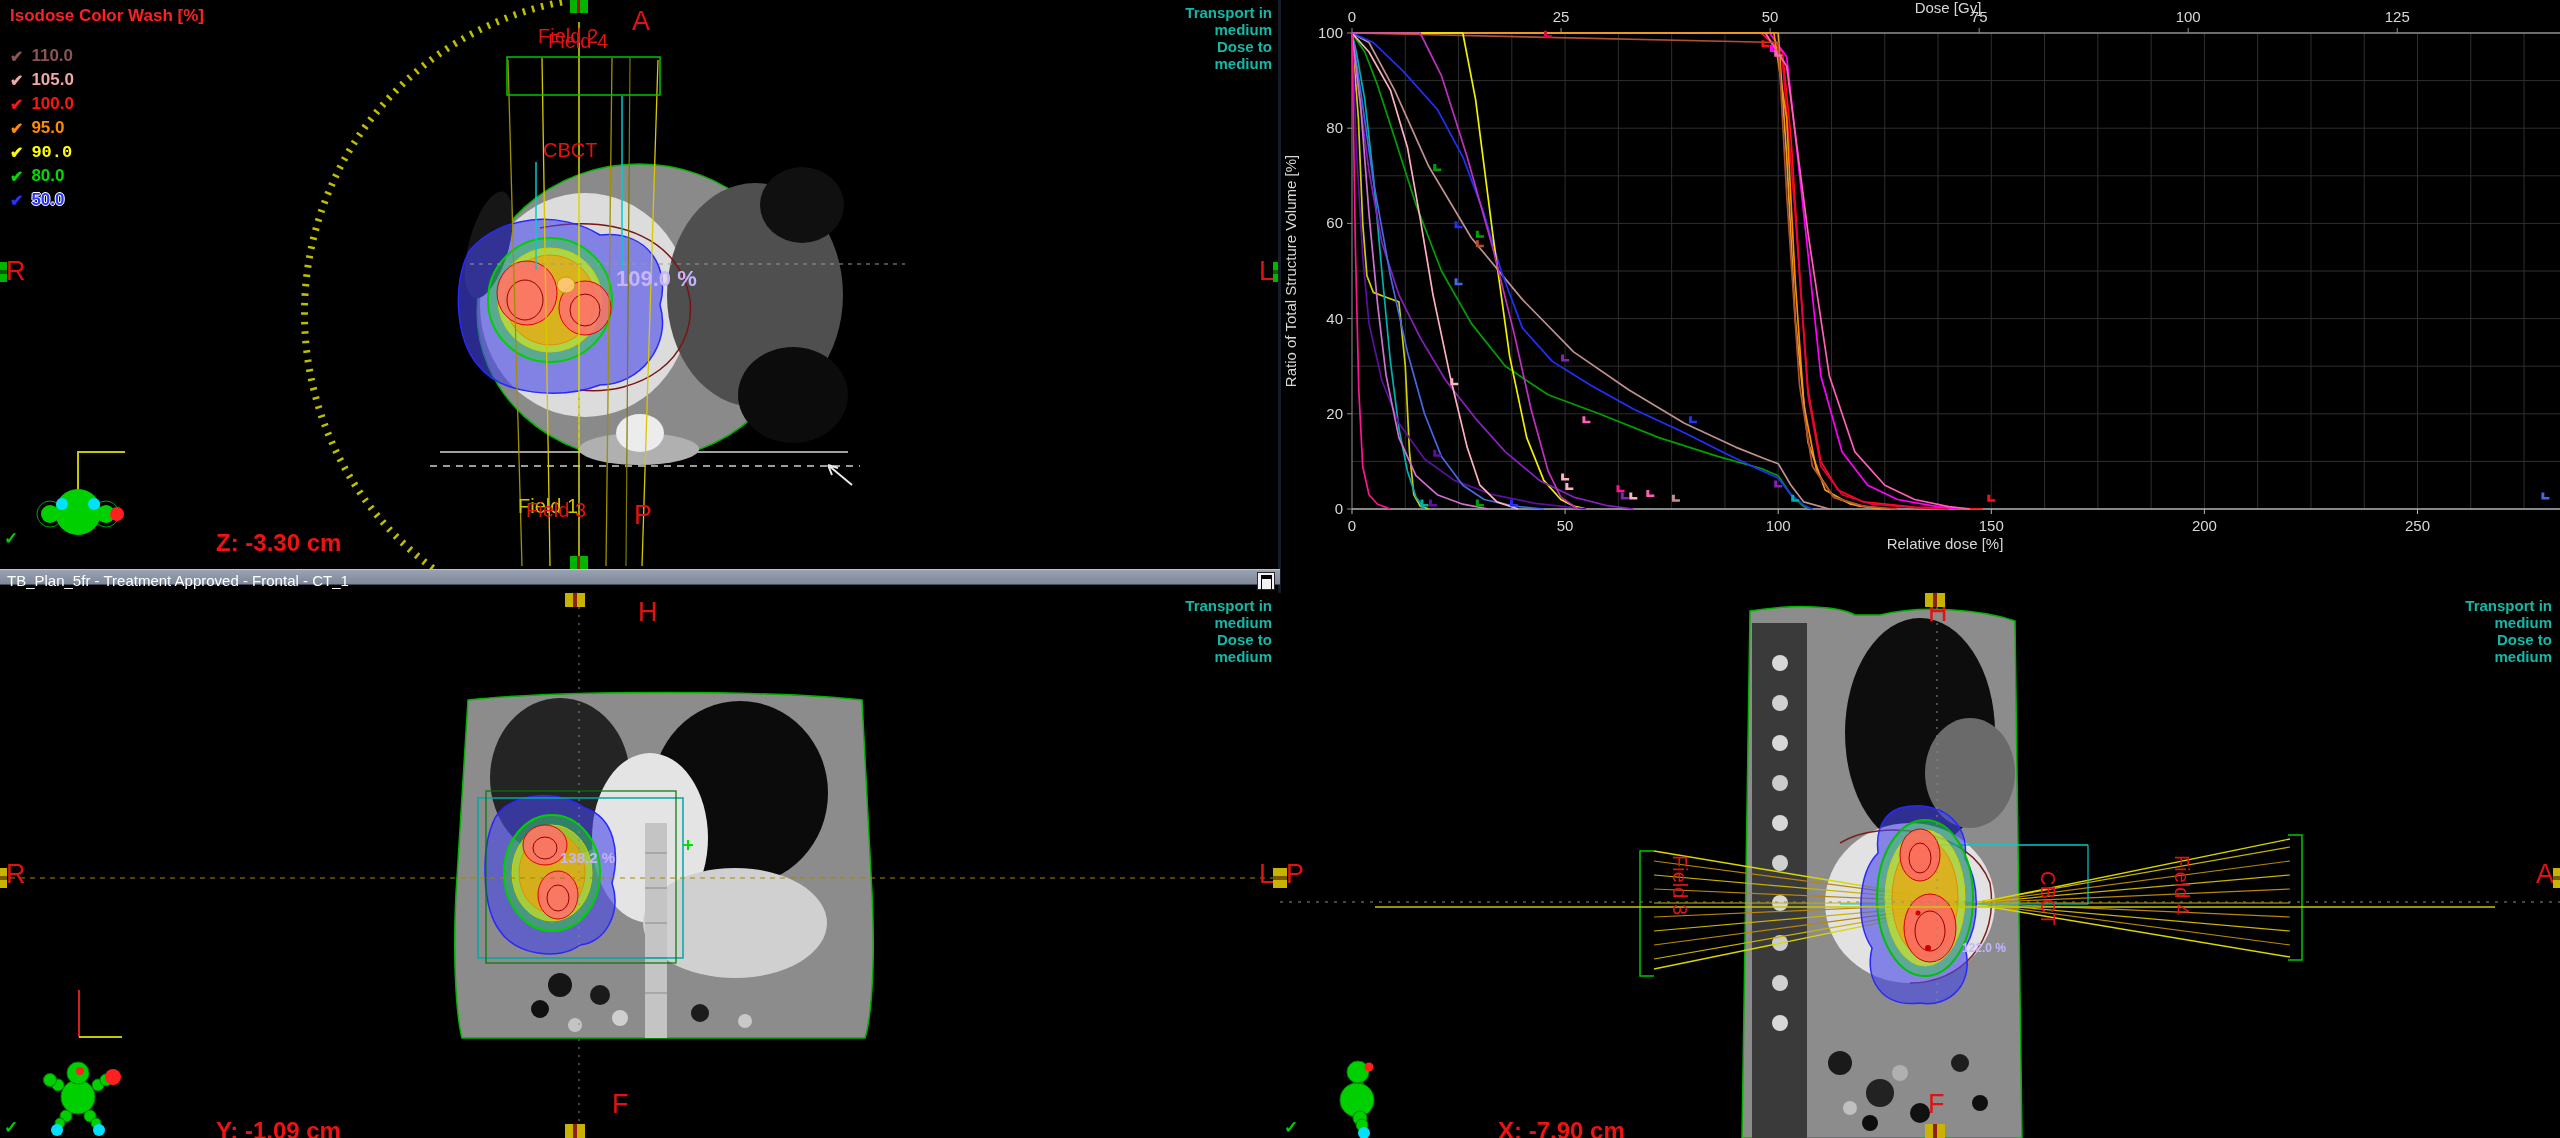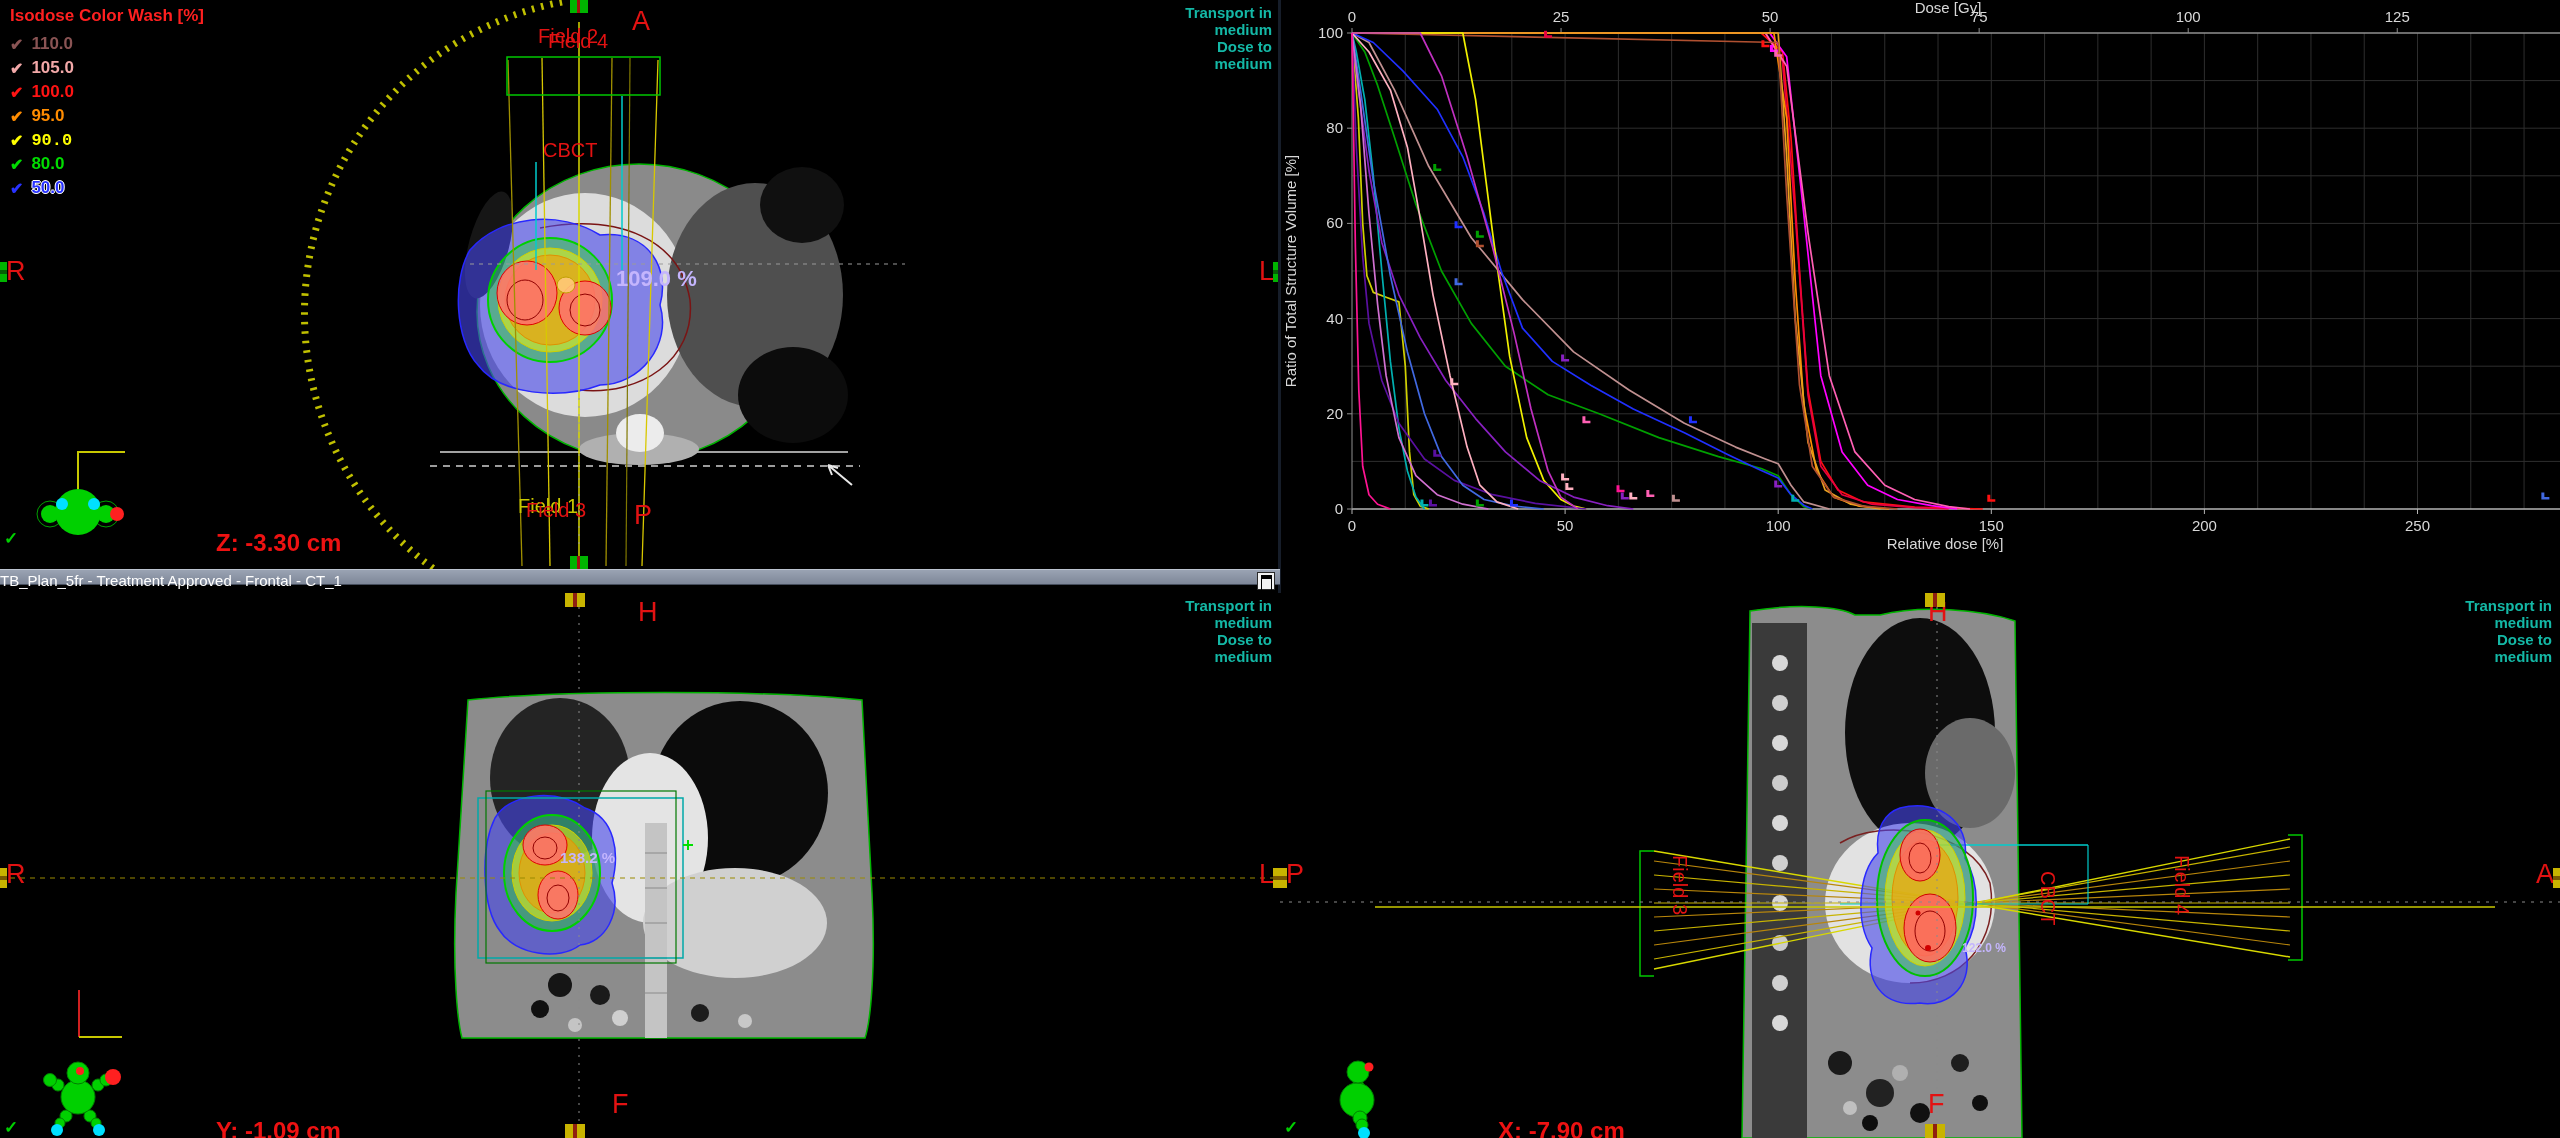--- a/index.html
+++ b/index.html
@@ -7,37 +7,37 @@
           font-family:"Liberation Sans",sans-serif;}
   .quad{position:absolute;overflow:hidden;background:#000;}
   #q-axial{left:0;top:0;width:1280px;height:569px;}
   #q-dvh{left:1280px;top:0;width:1280px;height:569px;}
   #q-frontal{left:0;top:593px;width:1280px;height:545px;}
   #q-sagittal{left:1280px;top:593px;width:1280px;height:545px;}
   .vdivider{position:absolute;left:1278px;top:0;width:3px;height:1138px;background:#161d29;}
   .titlebar{position:absolute;top:569px;width:1280px;height:16px;box-sizing:border-box;
             background:linear-gradient(#9aa3b3,#7e8798);border-top:1px solid #bcc4d0;
             border-bottom:1px solid #454d5c;color:#fff;font-size:15px;line-height:22px;
-            padding-left:0;}
+            padding-left:7px;}
   #bar-frontal{left:0;} #bar-sagittal{left:1280px;}
   .restorebtn{position:absolute;right:5px;top:2px;width:18px;height:18px;background:#f2f2f2;
               border:1px solid #2a2a2a;box-sizing:border-box;}
   .restorebtn .glyph{position:absolute;left:3px;top:2px;width:9px;height:12px;
               border:1.5px solid #000;border-top:4px solid #000;}
   .ori{position:absolute;color:#e21212;font-size:27px;line-height:27px;}
   .coord{position:absolute;color:#ee1212;font-size:24px;font-weight:bold;}
   .doselabel{position:absolute;color:#c4b5fd;font-weight:bold;}
   .transport{position:absolute;right:8px;top:4px;color:#14b8a6;font-weight:bold;
              font-size:15px;line-height:17px;text-align:right;width:110px;}
   .fieldlabel{position:absolute;color:#e21212;font-size:20px;line-height:20px;white-space:nowrap;}
   .fieldlabel.olive{color:#c8c800;}
   .vert{writing-mode:vertical-rl;}
   .check{position:absolute;color:#00d000;font-size:17px;font-weight:bold;}
   #legend{position:absolute;left:10px;top:6px;}
-  .legend-title{color:#ff2020;font-size:17px;font-weight:bold;margin-bottom:6px;}
+  .legend-title{color:#ff2020;font-size:17px;font-weight:bold;margin-bottom:18px;}
   .legend-item{font-size:17px;font-weight:bold;height:24px;display:flex;align-items:center;gap:8px;}
   .legend-item .chk{font-size:16px;}
   .handle{position:absolute;}
   .h-green-v{width:18px;height:13px;background:linear-gradient(90deg,#00b400 0 40%,#a01010 40% 58%,#00b400 58% 100%);}
   .h-green-h{width:7px;height:20px;background:linear-gradient(180deg,#00b400 0 40%,#056005 40% 58%,#00b400 58% 100%);}
   .h-yel-v{width:20px;height:14px;background:linear-gradient(90deg,#c8b400 0 40%,#902010 40% 58%,#c8b400 58% 100%);}
   .h-yel-h{width:7px;height:20px;background:linear-gradient(180deg,#c8b400 0 40%,#7a5a00 40% 58%,#c8b400 58% 100%);}
   svg{position:absolute;left:0;top:0;}
   text{font-family:"Liberation Sans",sans-serif;}
 </style>

